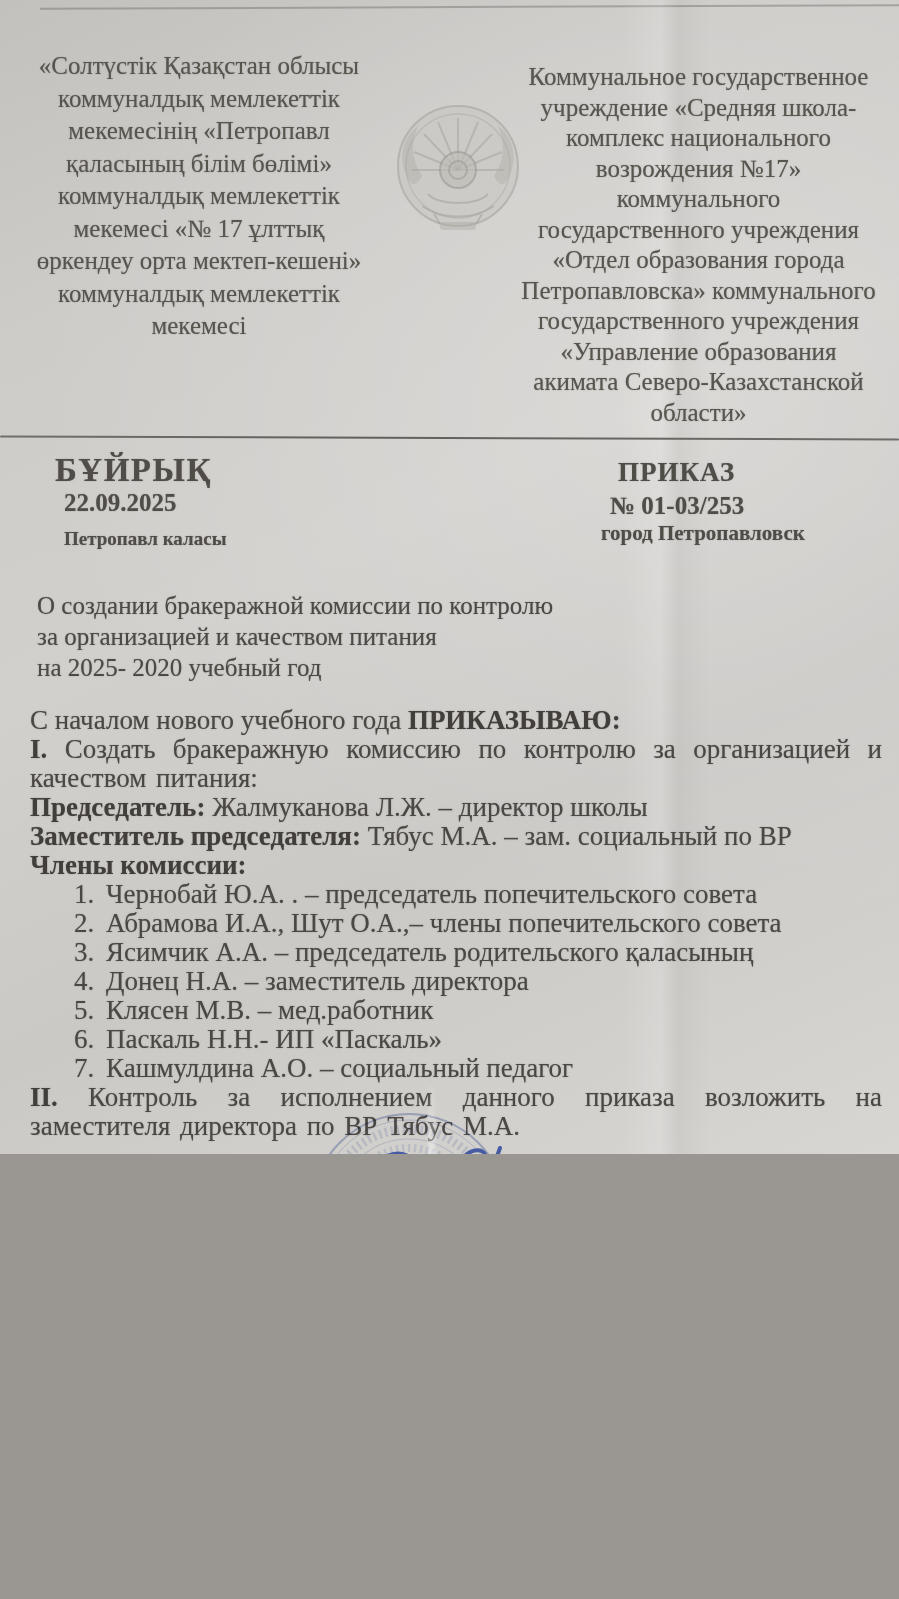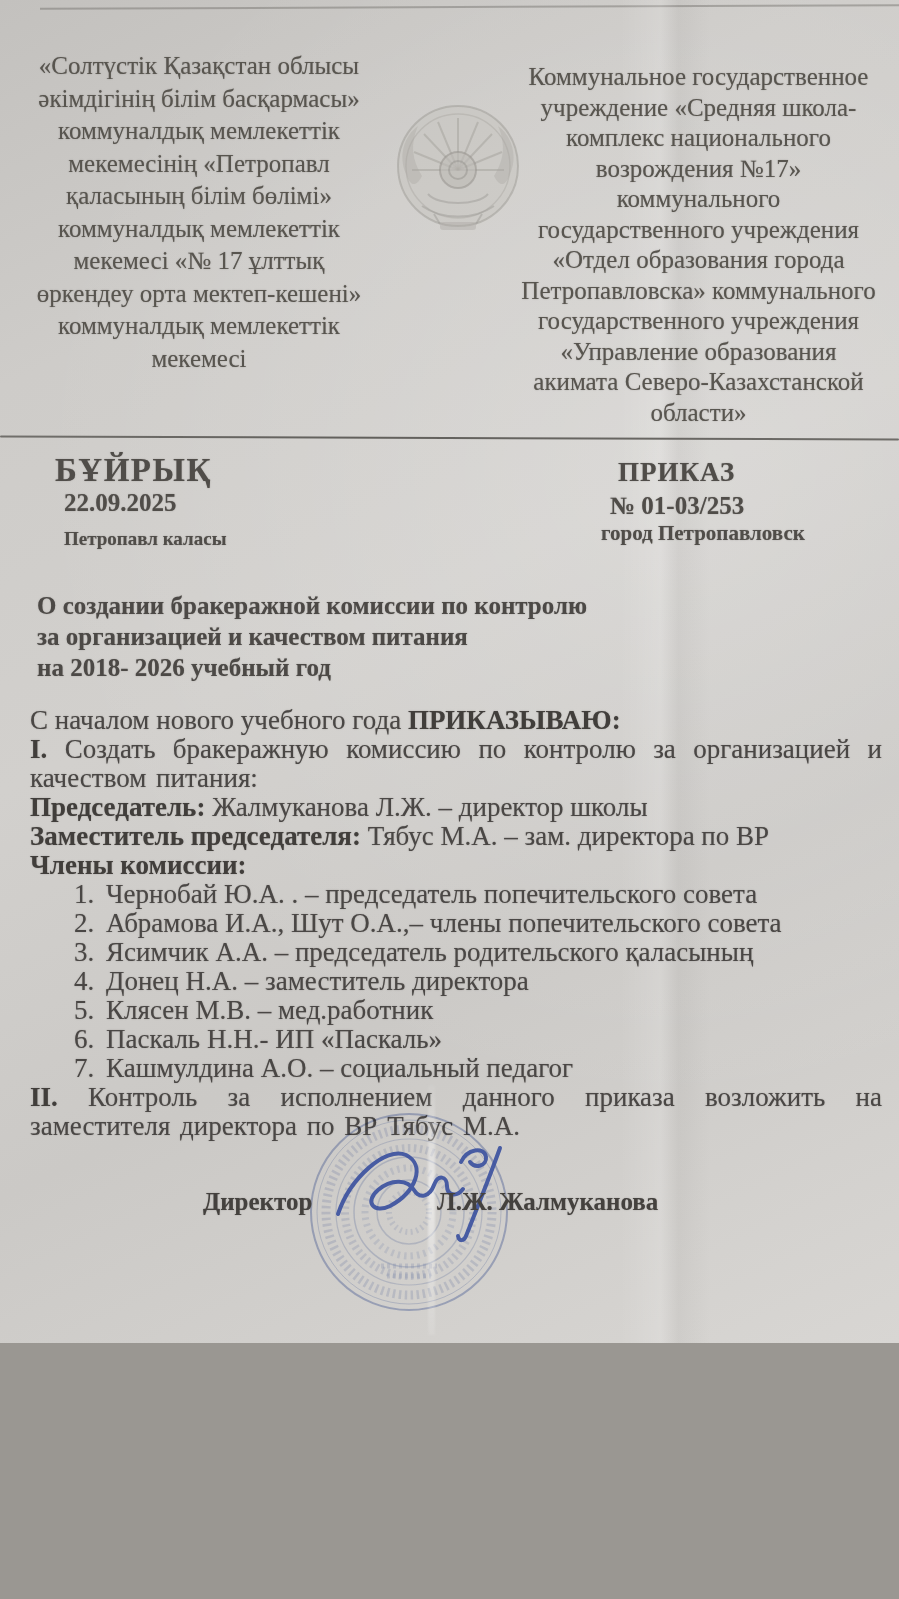--- a/index.html
+++ b/index.html
@@ -1,17 +1,17 @@
 <!DOCTYPE html>
 <html><head>
 <meta charset="utf-8">
 <style>
   html,body{margin:0;padding:0;background:#9a9792;}
   .photo{
-    position:relative;width:899px;height:1343px;overflow:hidden;
+    position:relative;width:899px;height:1154px;overflow:hidden;
     font-family:"Liberation Serif","DejaVu Serif",serif;
     background:
       radial-gradient(120% 80% at 75% 35%, rgba(255,255,255,0.20), rgba(255,255,255,0) 60%),
       linear-gradient(155deg,#c3c1be 0%,#ceccc9 22%,#d2d0cd 45%,#cbc9c6 68%,#d8d6d3 100%);
     color:#4a4745;
   }
   .soft{text-shadow:0 0 1.2px rgba(86,82,78,0.55);}
   
   .hdr-col{position:absolute;text-align:center;color:#58554f;font-size:25px;}
   .hdr-left{left:6px;top:50px;width:386px;line-height:32.5px;}
@@ -22,21 +22,21 @@
   .rule{position:absolute;left:0;top:437px;width:899px;height:2px;background:linear-gradient(90deg,#716f6b,#62605c 40%,#6e6c68);border-radius:2px;transform:rotate(0.2deg);}
   
   .ord{position:absolute;font-weight:bold;color:#504d49;}
   .ord-title-kk{left:55px;top:452px;font-size:33px;letter-spacing:1.5px;}
   .ord-date{left:64px;top:489px;font-size:25px;}
   .ord-city-kk{left:64px;top:519px;font-size:19px;margin-top:9px;}
   .ord-title-ru{left:618px;top:457px;font-size:27px;letter-spacing:1px;}
   .ord-num{left:610px;top:492px;font-size:25px;}
   .ord-city-ru{left:601px;top:521px;font-size:21px;}
   
-  .doc-title{position:absolute;left:37px;top:590px;width:640px;font-size:25px;font-weight:bold;line-height:31px;color:#4c4946;}
+  .doc-title{position:absolute;left:37px;top:590px;width:640px;font-size:25px;font-weight:normal;line-height:31px;color:#4c4946;}
   
   .body-block{position:absolute;left:30px;top:706px;width:852px;font-size:27px;line-height:29px;}
   .body-block p{margin:0;}
   .just{text-align:justify;word-spacing:3px;}
   b{color:#413e3b;}
   .member{padding-left:44px;}
   .mnum{display:inline-block;width:32px;}
   
   .sig-role{position:absolute;left:203px;top:1188px;font-size:25px;font-weight:bold;color:#44413e;}
   .sig-name{position:absolute;left:437px;top:1188px;font-size:25px;font-weight:bold;color:#44413e;}
@@ -61,21 +61,20 @@
 </head>
 <body>
 
 <div class="photo">
 
   <div class="top-edge"></div>
   <div class="glare-vert"></div>
 
   <div class="hdr-col hdr-left soft">
     <div>«Солтүстік Қазақстан облысы</div>
-    <div>әкімдігінің білім басқармасы»</div>
     <div>коммуналдық мемлекеттік</div>
     <div>мекемесінің «Петропавл</div>
     <div>қаласының білім бөлімі»</div>
     <div>коммуналдық мемлекеттік</div>
     <div>мекемесі «№ 17 ұлттық</div>
     <div>өркендеу орта мектеп-кешені»</div>
     <div>коммуналдық мемлекеттік</div>
     <div>мекемесі</div>
   </div>
 
@@ -126,28 +125,28 @@
   <div class="ord ord-title-kk soft">БҰЙРЫҚ</div>
   <div class="ord ord-date soft">22.09.2025</div>
   <div class="ord ord-city-kk soft">Петропавл каласы</div>
   <div class="ord ord-title-ru soft">ПРИКАЗ</div>
   <div class="ord ord-num soft">№ 01-03/253</div>
   <div class="ord ord-city-ru soft">город Петропавловск</div>
 
   <div class="doc-title soft">
     <div>О создании бракеражной комиссии по контролю</div>
     <div>за организацией и качеством питания</div>
-    <div>на 2018- 2026 учебный год</div>
+    <div>на 2025- 2020 учебный год</div>
   </div>
 
   <div class="body-block soft">
     <p><span>С началом нового учебного  года </span><b>ПРИКАЗЫВАЮ:</b></p>
     <p class="just"><b>I.</b><span> Создать бракеражную комиссию по контролю за организацией и качеством питания:</span></p>
     <p><b>Председатель:</b><span> Жалмуканова Л.Ж. – директор школы</span></p>
-    <p><b>Заместитель председателя:</b><span> Тябус М.А.  – зам. директора по ВР</span></p>
+    <p><b>Заместитель председателя:</b><span> Тябус М.А.  – зам. социальный по ВР</span></p>
     <p><b>Члены комиссии:</b></p>
     <div class="member"><span class="mnum">1.</span><span>Чернобай Ю.А. . – председатель попечительского совета</span></div>
     <div class="member"><span class="mnum">2.</span><span>Абрамова И.А., Шут О.А.,– члены попечительского совета</span></div>
     <div class="member"><span class="mnum">3.</span><span>Ясимчик А.А. – председатель родительского қаласының</span></div>
     <div class="member"><span class="mnum">4.</span><span>Донец Н.А. – заместитель директора</span></div>
     <div class="member"><span class="mnum">5.</span><span>Клясен М.В. – мед.работник</span></div>
     <div class="member"><span class="mnum">6.</span><span>Паскаль Н.Н.- ИП «Паскаль»</span></div>
     <div class="member"><span class="mnum">7.</span><span>Кашмулдина А.О. – социальный педагог</span></div>
     <p class="just"><b>II.</b><span> Контроль за исполнением данного приказа возложить на заместителя директора по ВР Тябус М.А.</span></p>
   </div>

